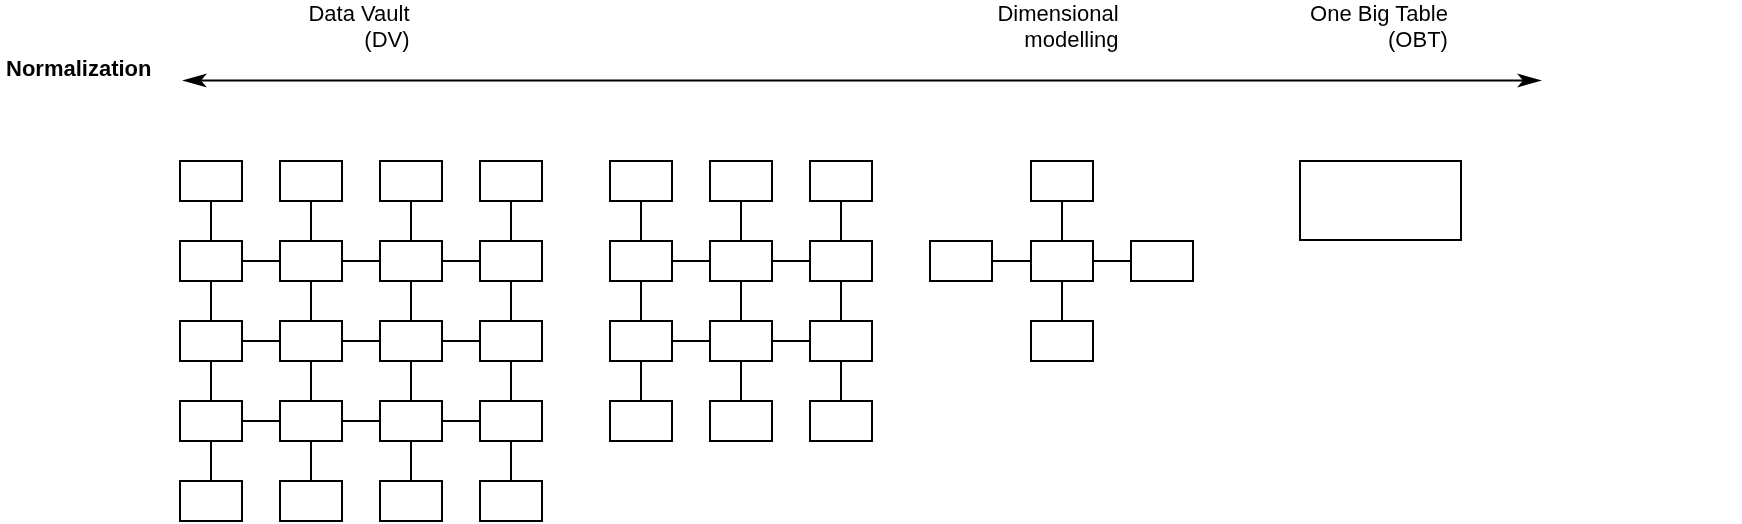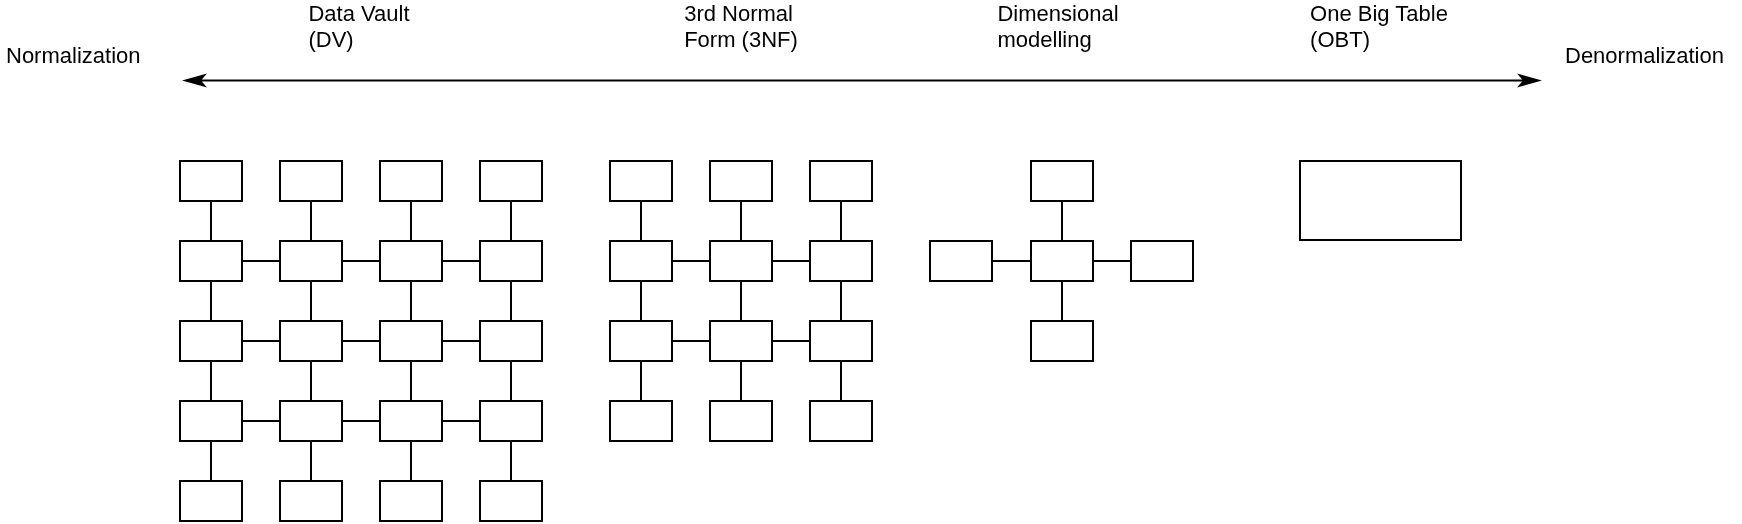--- a/index.html
+++ b/index.html
@@ -19,32 +19,33 @@
     position: absolute;
     inset: 0;
   }
   #schema-svg {
     position: absolute;
     left: 0;
     top: 0;
   }
   .axis-text {
     position: absolute;
-    top: 43px;
+    top: 56px;
     font-size: 22px;
     line-height: 26px;
     white-space: nowrap;
+    font-weight: bold;
   }
   .axis-text.left { left: 6px; }
   .axis-text.right { left: 1565px; }
   .approach-label {
     position: absolute;
     top: 1px;
     transform: translateX(-50%);
-    text-align: left;
+    text-align: right;
     font-size: 22px;
     line-height: 26px;
     white-space: nowrap;
   }
 </style>
 </head>
 <body>
 
 <div class="canvas">
 
@@ -129,31 +130,26 @@
       <line x1="1093" y1="261" x2="1131" y2="261" stroke="#000000" stroke-width="2"></line>
       <rect x="1131" y="241" width="62" height="40" fill="#ffffff" stroke="#000000" stroke-width="2"></rect>
       <line x1="1062" y1="281" x2="1062" y2="321" stroke="#000000" stroke-width="2"></line>
       <rect x="1031" y="321" width="62" height="40" fill="#ffffff" stroke="#000000" stroke-width="2"></rect>
       <rect x="1031" y="241" width="62" height="40" fill="#ffffff" stroke="#000000" stroke-width="2"></rect>
       <rect x="1300" y="161" width="161" height="79" fill="#ffffff" stroke="#000000" stroke-width="2"></rect>
     </svg>
 
   <div class="axis-text left">Normalization</div>
 
-  <div class="axis-text right">Denormalization</div>
 
   <div class="approach-label" style="left: 359px;">
     <div>Data Vault</div>
     <div>(DV)</div>
   </div>
 
-  <div class="approach-label" style="left: 741px;">
-    <div>3rd Normal</div>
-    <div>Form (3NF)</div>
-  </div>
 
   <div class="approach-label" style="left: 1379px;">
     <div>One Big Table</div>
     <div>(OBT)</div>
   </div>
 
   <div class="approach-label" style="left: 1058px;">
     <div>Dimensional</div>
     <div>modelling</div>
   </div>

